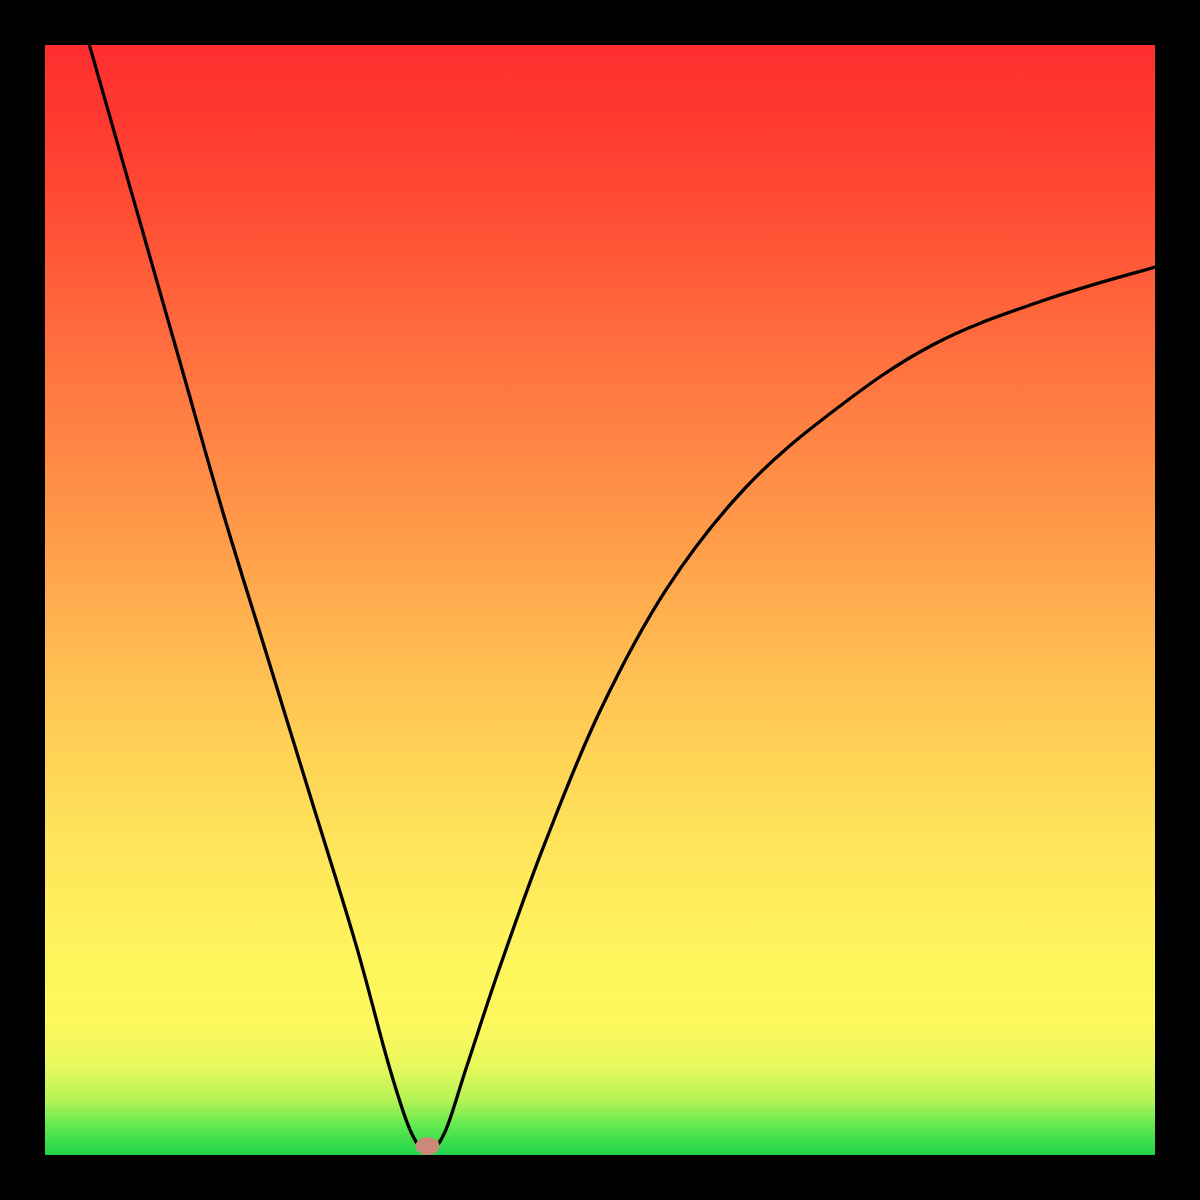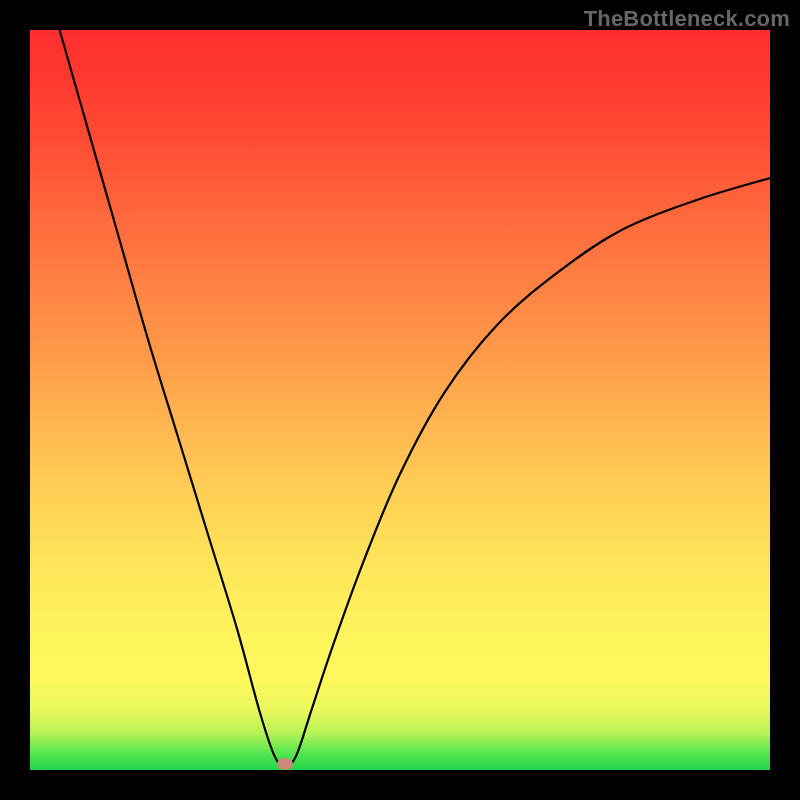--- a/index.html
+++ b/index.html
@@ -50,14 +50,13 @@
 </style>
 </head>
 <body>
 
 <div class="wrap">
   <div class="plot-area"></div>
   <svg class="curve" viewBox="0 0 740 740" preserveAspectRatio="none">
     <path id="curve-path" fill="none" stroke="#000" stroke-width="2.2" stroke-linecap="round" stroke-linejoin="round" d="M 29.60 0.00 C 34.93 18.65, 48.54 66.30, 59.20 103.60 C 69.86 140.90, 78.14 169.90, 88.80 207.20 C 99.46 244.50, 107.74 274.84, 118.40 310.80 C 129.06 346.76, 137.34 372.37, 148.00 407.00 C 158.66 441.63, 166.94 468.57, 177.60 503.20 C 188.26 537.83, 197.88 567.43, 207.20 599.40 C 216.52 631.37, 222.74 658.16, 229.40 680.80 C 236.06 703.44, 239.54 715.21, 244.20 725.20 C 248.86 735.19, 251.30 736.30, 255.30 736.30 C 259.30 736.30, 261.74 735.19, 266.40 725.20 C 271.06 715.21, 274.54 700.78, 281.20 680.80 C 287.86 660.82, 294.08 640.84, 303.40 614.20 C 312.72 587.56, 321.01 563.44, 333.00 532.80 C 344.99 502.16, 355.35 474.64, 370.00 444.00 C 384.65 413.36, 397.08 389.24, 414.40 362.60 C 431.72 335.96, 446.22 317.31, 466.20 296.00 C 486.18 274.69, 502.76 261.52, 525.40 244.20 C 548.04 226.88, 566.69 213.12, 592.00 199.80 C 617.31 186.48, 639.36 179.52, 666.00 170.20 C 692.64 160.88, 726.68 152.00, 740.00 148.00"></path>
   </svg>
   <div id="marker" class="marker" style="left: 285.3px; top: 764.08px; background: rgb(204, 136, 120);"></div>
-  <div class="brand">TheBottleneck.com</div>
 </div>
 
 </body></html>

